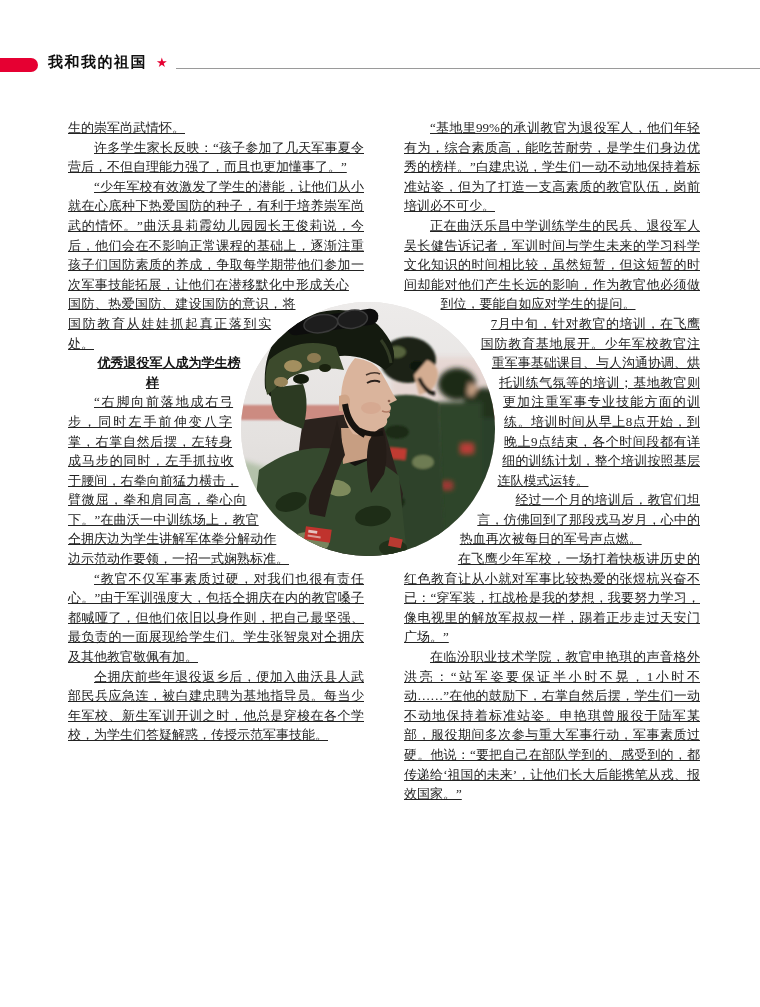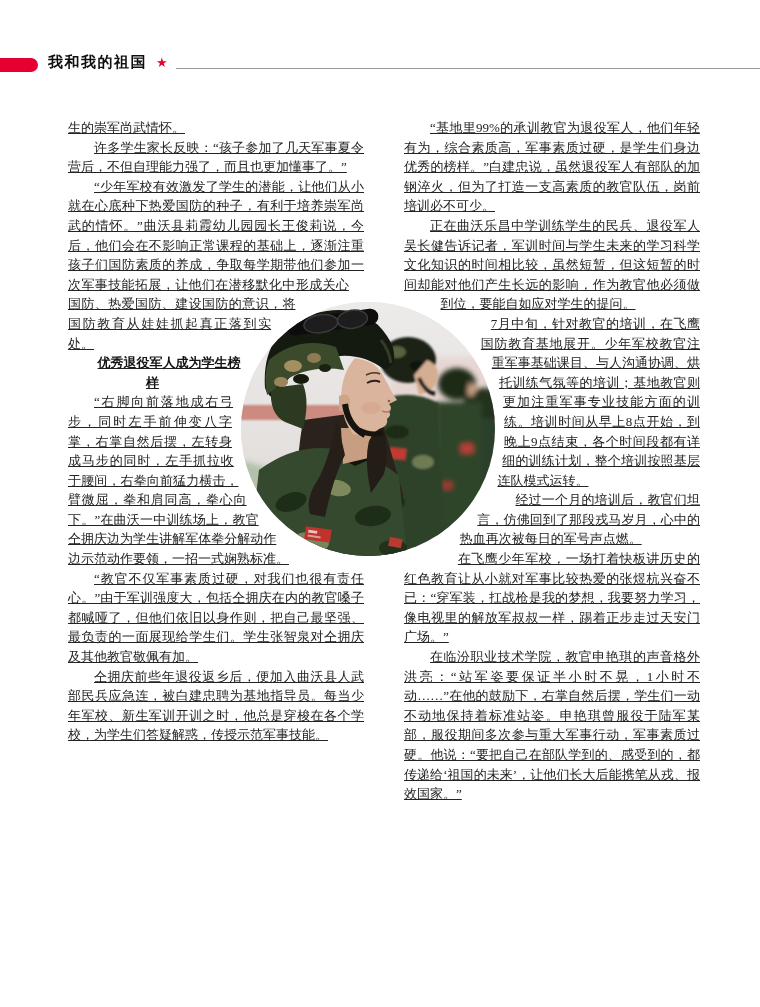--- a/index.html
+++ b/index.html
@@ -62,21 +62,21 @@
     <p>许多学生家长反映：“孩子参加了几天军事夏令营后，不但自理能力强了，而且也更加懂事了。”</p>
     <p>“少年军校有效激发了学生的潜能，让他们从小就在心底种下热爱国防的种子，有利于培养崇军尚武的情怀。”曲沃县莉霞幼儿园园长王俊莉说，今后，他们会在不影响正常课程的基础上，逐渐注重孩子们国防素质的养成，争取每学期带他们参加一次军事技能拓展，让他们在潜移默化中形成关心国防、热爱国防、建设国防的意识，将国防教育从娃娃抓起真正落到实处。</p>
     <p class="subhead">优秀退役军人成为学生榜样</p>
     <p>“右脚向前落地成右弓步，同时左手前伸变八字掌，右掌自然后摆，左转身成马步的同时，左手抓拉收于腰间，右拳向前猛力横击，臂微屈，拳和肩同高，拳心向下。”在曲沃一中训练场上，教官仝拥庆边为学生讲解军体拳分解动作边示范动作要领，一招一式娴熟标准。</p>
     <p>“教官不仅军事素质过硬，对我们也很有责任心。”由于军训强度大，包括仝拥庆在内的教官嗓子都喊哑了，但他们依旧以身作则，把自己最坚强、最负责的一面展现给学生们。学生张智泉对仝拥庆及其他教官敬佩有加。</p>
     <p>仝拥庆前些年退役返乡后，便加入曲沃县人武部民兵应急连，被白建忠聘为基地指导员。每当少年军校、新生军训开训之时，他总是穿梭在各个学校，为学生们答疑解惑，传授示范军事技能。</p>
   </div>
 
   <div class="col col-right">
     <div class="wrap-l"></div>
-    <p>“基地里99%的承训教官为退役军人，他们年轻有为，综合素质高，军事素质过硬，是学生们身边优秀的榜样。”白建忠说，虽然退役军人有部队的加钢淬火，但为了打造一支高素质的教官队伍，岗前培训必不可少。</p>
+    <p>“基地里99%的承训教官为退役军人，他们年轻有为，综合素质高，能吃苦耐劳，是学生们身边优秀的榜样。”白建忠说，学生们一动不动地保持着标准站姿，但为了打造一支高素质的教官队伍，岗前培训必不可少。</p>
     <p>正在曲沃乐昌中学训练学生的民兵、退役军人吴长健告诉记者，军训时间与学生未来的学习科学文化知识的时间相比较，虽然短暂，但这短暂的时间却能对他们产生长远的影响，作为教官他必须做到位，要能自如应对学生的提问。</p>
     <p>7月中旬，针对教官的培训，在飞鹰国防教育基地展开。少年军校教官注重军事基础课目、与人沟通协调、烘托训练气氛等的培训；基地教官则更加注重军事专业技能方面的训练。培训时间从早上8点开始，到晚上9点结束，各个时间段都有详细的训练计划，整个培训按照基层连队模式运转。</p>
     <p>经过一个月的培训后，教官们坦言，仿佛回到了那段戎马岁月，心中的热血再次被每日的军号声点燃。</p>
     <p>在飞鹰少年军校，一场打着快板讲历史的红色教育让从小就对军事比较热爱的张煜杭兴奋不已：“穿军装，扛战枪是我的梦想，我要努力学习，像电视里的解放军叔叔一样，踢着正步走过天安门广场。”</p>
     <p>在临汾职业技术学院，教官申艳琪的声音格外洪亮：“站军姿要保证半小时不晃，1小时不动……”在他的鼓励下，右掌自然后摆，学生们一动不动地保持着标准站姿。申艳琪曾服役于陆军某部，服役期间多次参与重大军事行动，军事素质过硬。他说：“要把自己在部队学到的、感受到的，都传递给‘祖国的未来’，让他们长大后能携笔从戎、报效国家。”</p>
   </div>
 
   <div class="photo">
     <svg width="254" height="254" viewBox="0 0 254 254">
       <defs>

